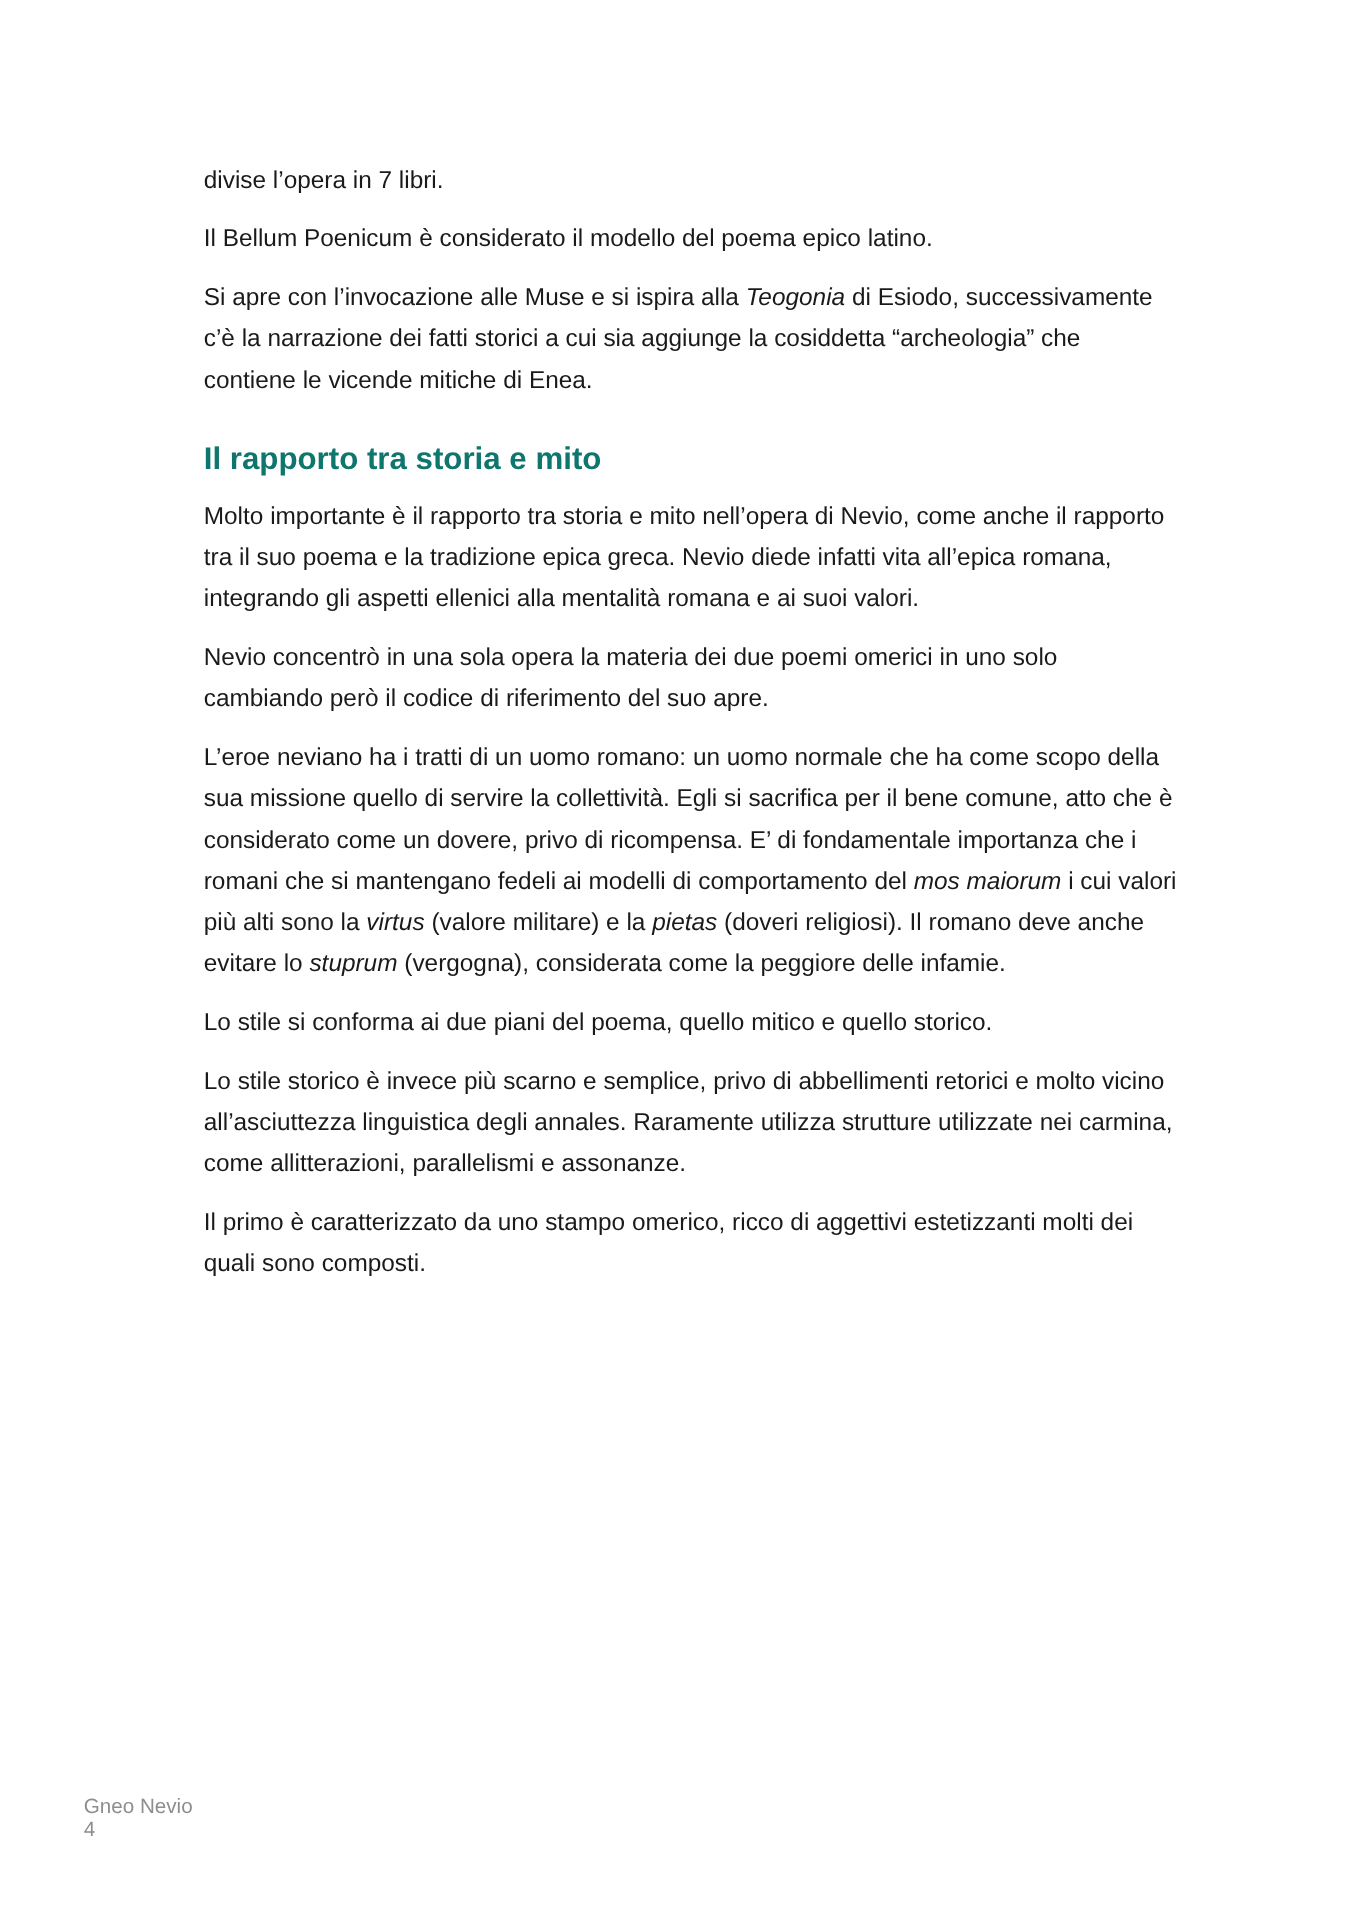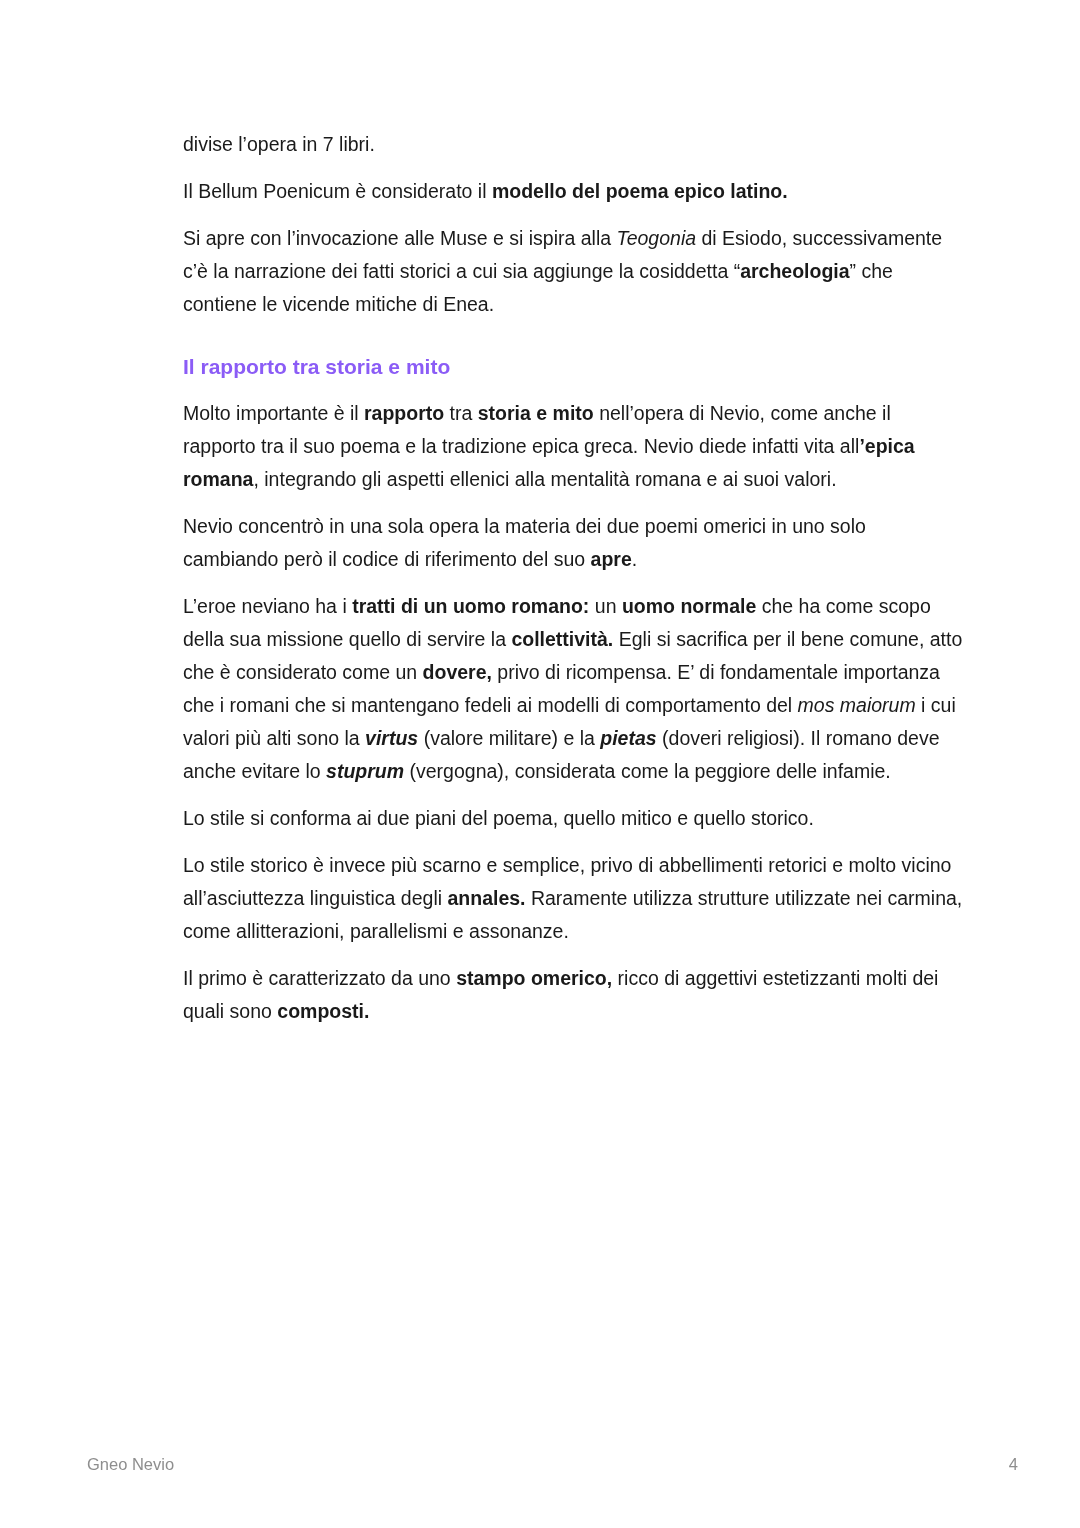--- a/index.html
+++ b/index.html
@@ -9,53 +9,53 @@
     height: 1528px;
     position: relative;
     font-family: "Liberation Sans", sans-serif;
     color: #1a1a1a;
     overflow: hidden;
   }
   .page {
     position: absolute;
     inset: 0;
     background: #ffffff;
-    margin-left: 20px;
   }
   .content {
     position: absolute;
     top: 128px;
     left: 163px;
     width: 780px;
   }
   .doc-paragraph {
     font-size: 19.5px;
     line-height: 33px;
     color: #1a1a1a;
     margin: 0 0 14px 0;
   }
   .doc-heading {
-    font-size: 21px;
+    font-size: 25px;
     line-height: 32px;
     font-weight: bold;
-    color: #8b5cf6;
+    color: #0f766e;
     margin: 30px 0 14px 0;
   }
-  .bold { font-weight: bold; text-align: center; }
+  .bold { font-weight: normal; text-align: center; }
   .italic { font-style: italic; }
   .footer {
     position: absolute;
     left: 67px;
     right: 62px;
     bottom: 54px;
     display: flex;
-    justify-content: space-between;
+    justify-content: flex-end;
     align-items: baseline;
     font-size: 16.5px;
     color: #8e8e8e;
+    flex-direction: column;
   }
 </style>
 </head>
 <body>
 
 <div class="page">
 
   <div class="content">
 
   <p class="doc-paragraph"><span>divise l’opera in 7 libri.</span></p>

